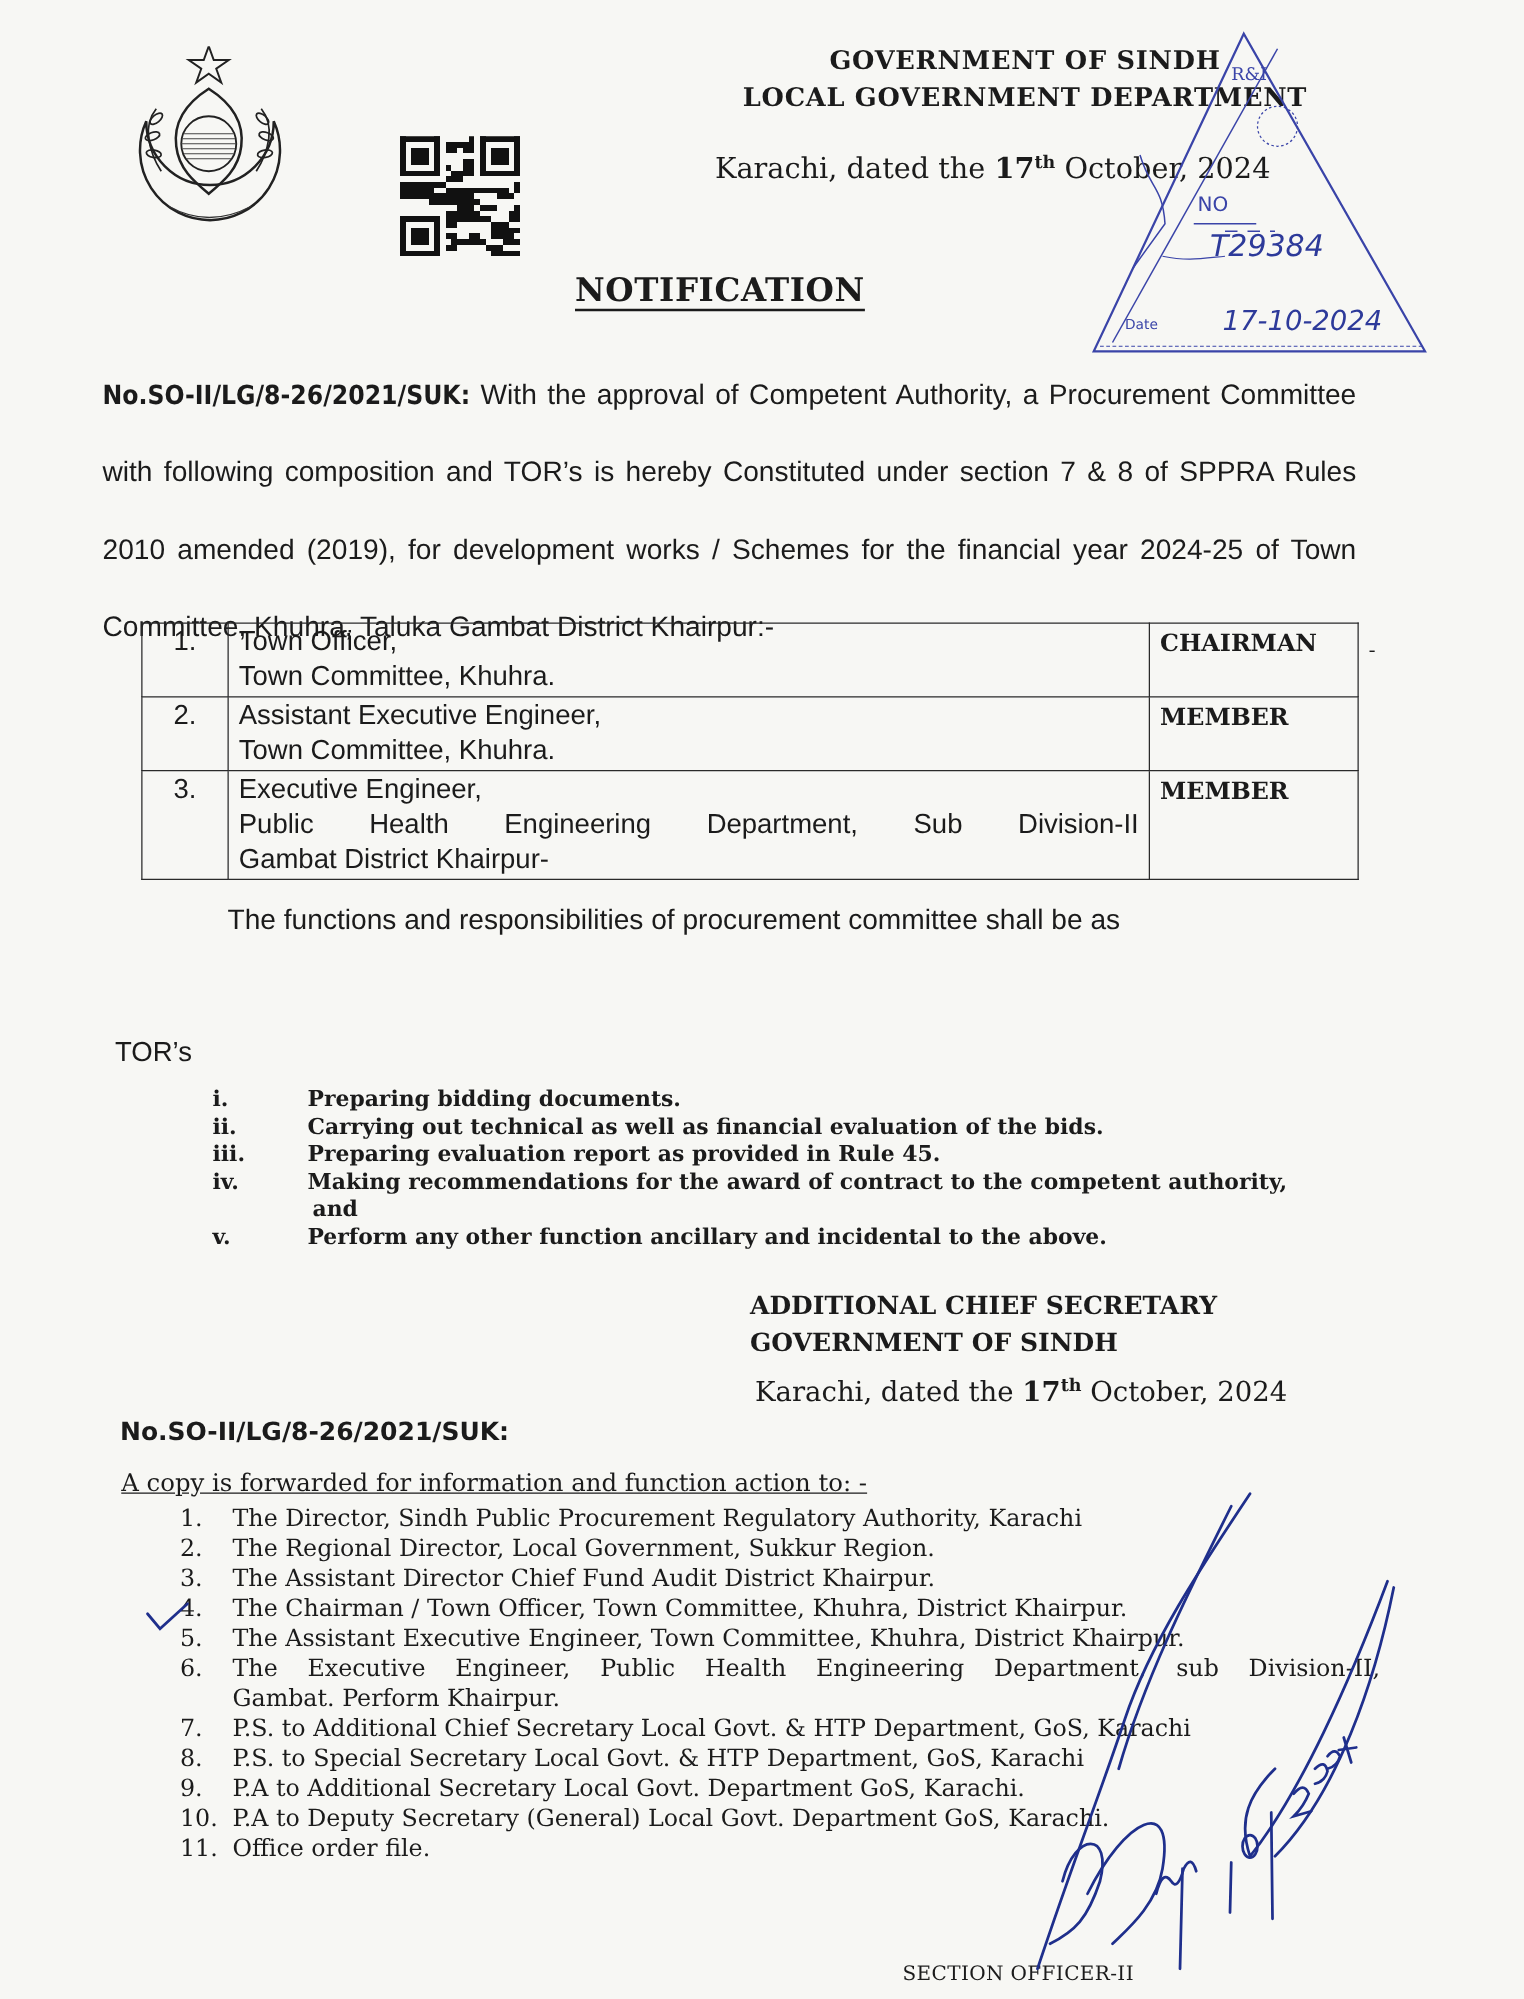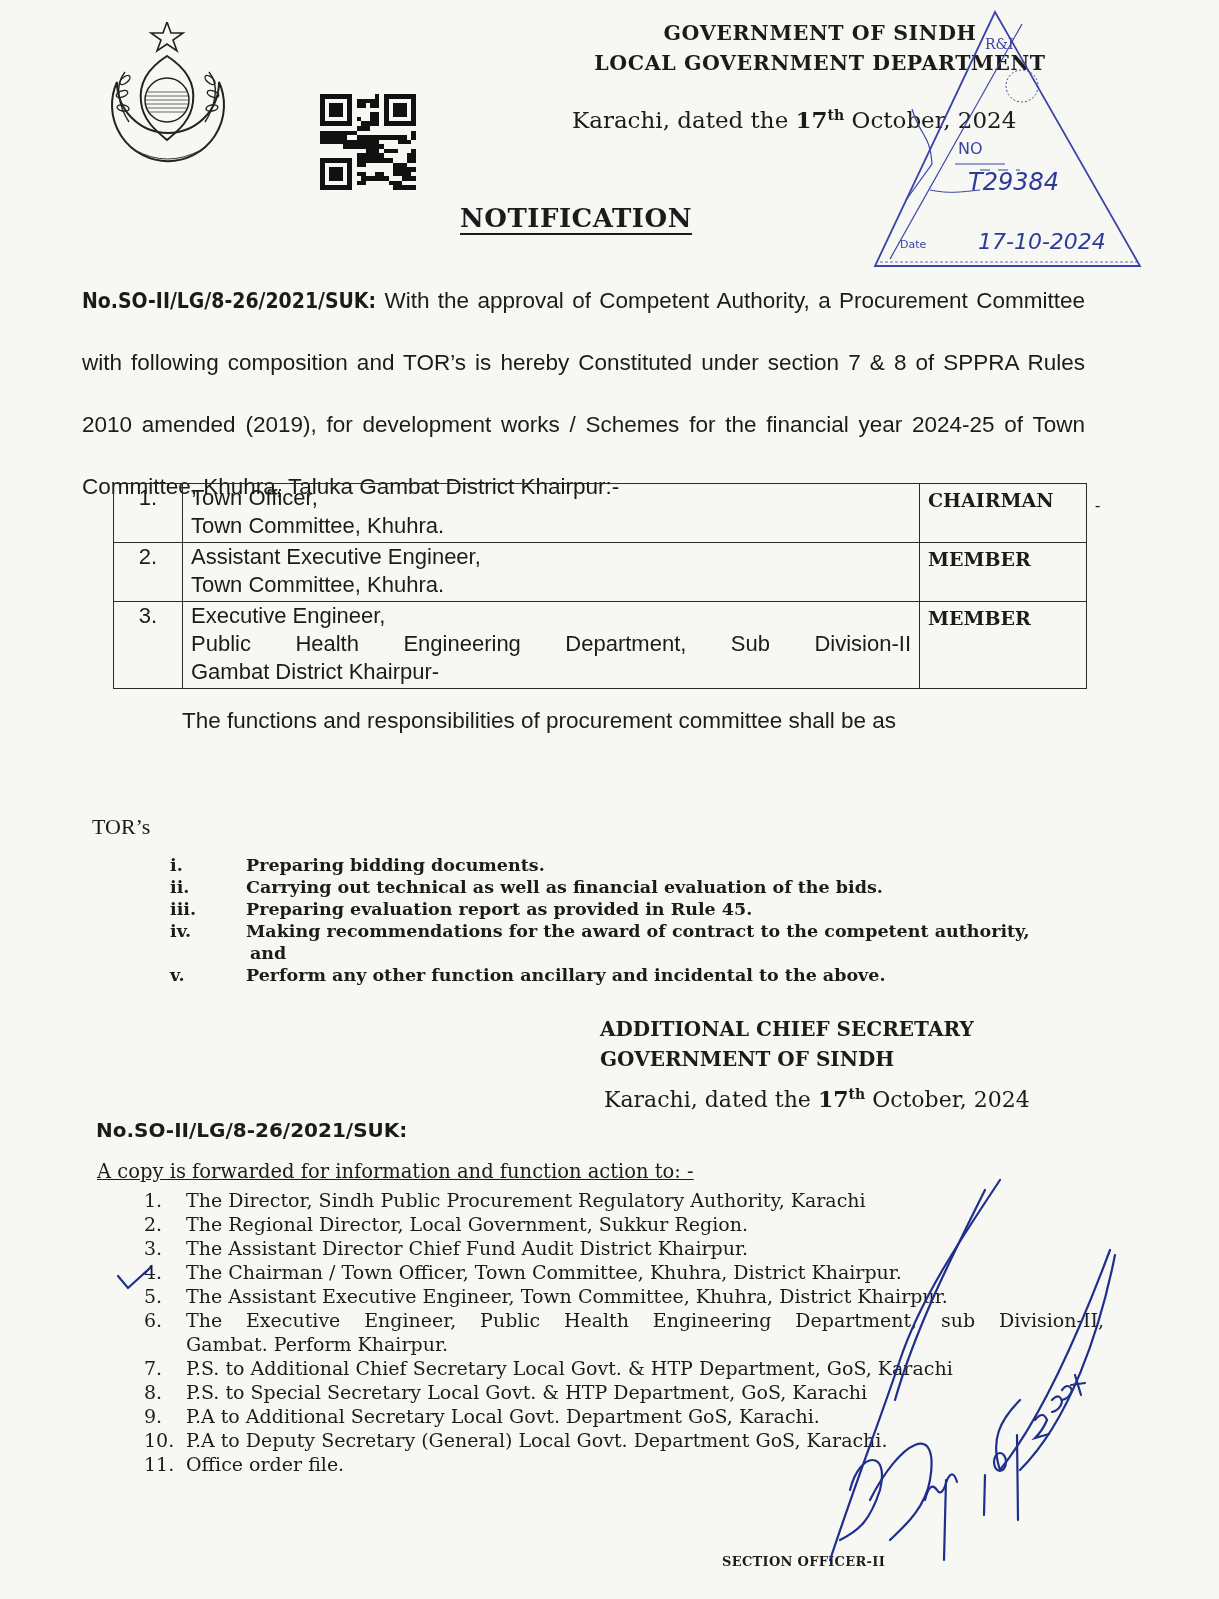--- a/index.html
+++ b/index.html
@@ -3,21 +3,21 @@
   <meta charset="utf-8">
   <style>
     html, body { margin: 0; padding: 0; }
     body {
       width: 1219px; height: 1599px; overflow: hidden;
       background: #f7f7f4;
       position: relative;
       color: #1b1b1b;
       font-family: "Liberation Serif", "DejaVu Serif", serif;
     }
-    .page { position: absolute; inset: 0; }
+    .page { position: absolute; inset: 0; margin-top: 15px; }
     .abs { position: absolute; }
 
     
     .seal { left: 95px; top: 22px; width: 145px; height: 160px; }
     .qr { left: 320px; top: 94px; width: 96px; height: 96px; }
     .hdr-title {
       top: 18px; left: 560px; width: 520px; text-align: center;
       font-weight: bold; font-size: 20.5px; line-height: 30px; letter-spacing: 0.6px;
       font-family: "DejaVu Serif", serif;
     }
@@ -58,21 +58,21 @@
     table.comp tr.r2 td { height: 56px; }
     table.comp tr.r3 td { height: 84px; }
     .line { display: block; }
     .justified { text-align: justify; text-align-last: justify; }
 
     .func {
       left: 86px; top: 700px; width: 1005px; font-size: 22.5px; line-height: 42px;
       font-family: "Liberation Sans", sans-serif; text-align: justify;
     }
     .func .indent { padding-left: 96px; }
-    .tors-label { left: 92px; top: 814px; font-size: 22px; font-family: Liberation Serif, serif; }
+    .tors-label { left: 92px; top: 814px; font-size: 22px; font-family: Liberation Sans, sans-serif; }
 
     .tor-list {
       left: 170px; top: 854px; width: 900px; font-size: 17.5px; line-height: 22px;
       font-family: "DejaVu Serif", serif; font-weight: bold;
     }
     .tor-item { display: flex; }
     .tor-num { width: 76px; font-weight: bold; }
     .tor-text { flex: 1; }
 
     .sig-block {
@@ -90,21 +90,21 @@
     }
     .cc-list {
       left: 144px; top: 1188px; width: 960px; font-size: 19px; line-height: 24px;
       font-family: "DejaVu Serif", serif;
     }
     .cc-item { display: flex; }
     .cc-num { width: 42px; }
     .cc-text { flex: 1; }
     .cc-item.wide .cc-text { text-align: justify; }
     .section-officer {
-      left: 722px; top: 1554px; font-size: 13px; font-weight: bold;
+      left: 722px; top: 1554px; font-size: 16px; font-weight: normal;
       font-family: "DejaVu Serif", serif; letter-spacing: 0.3px;
     }
     .overlay-ink { left: 0; top: 0; width: 1219px; height: 1599px; pointer-events: none; }
     .margin-dash { left: 1095px; top: 497px; font-size: 16px; }
   </style>
 </head>
 <body>
 
 <div class="page">
 

